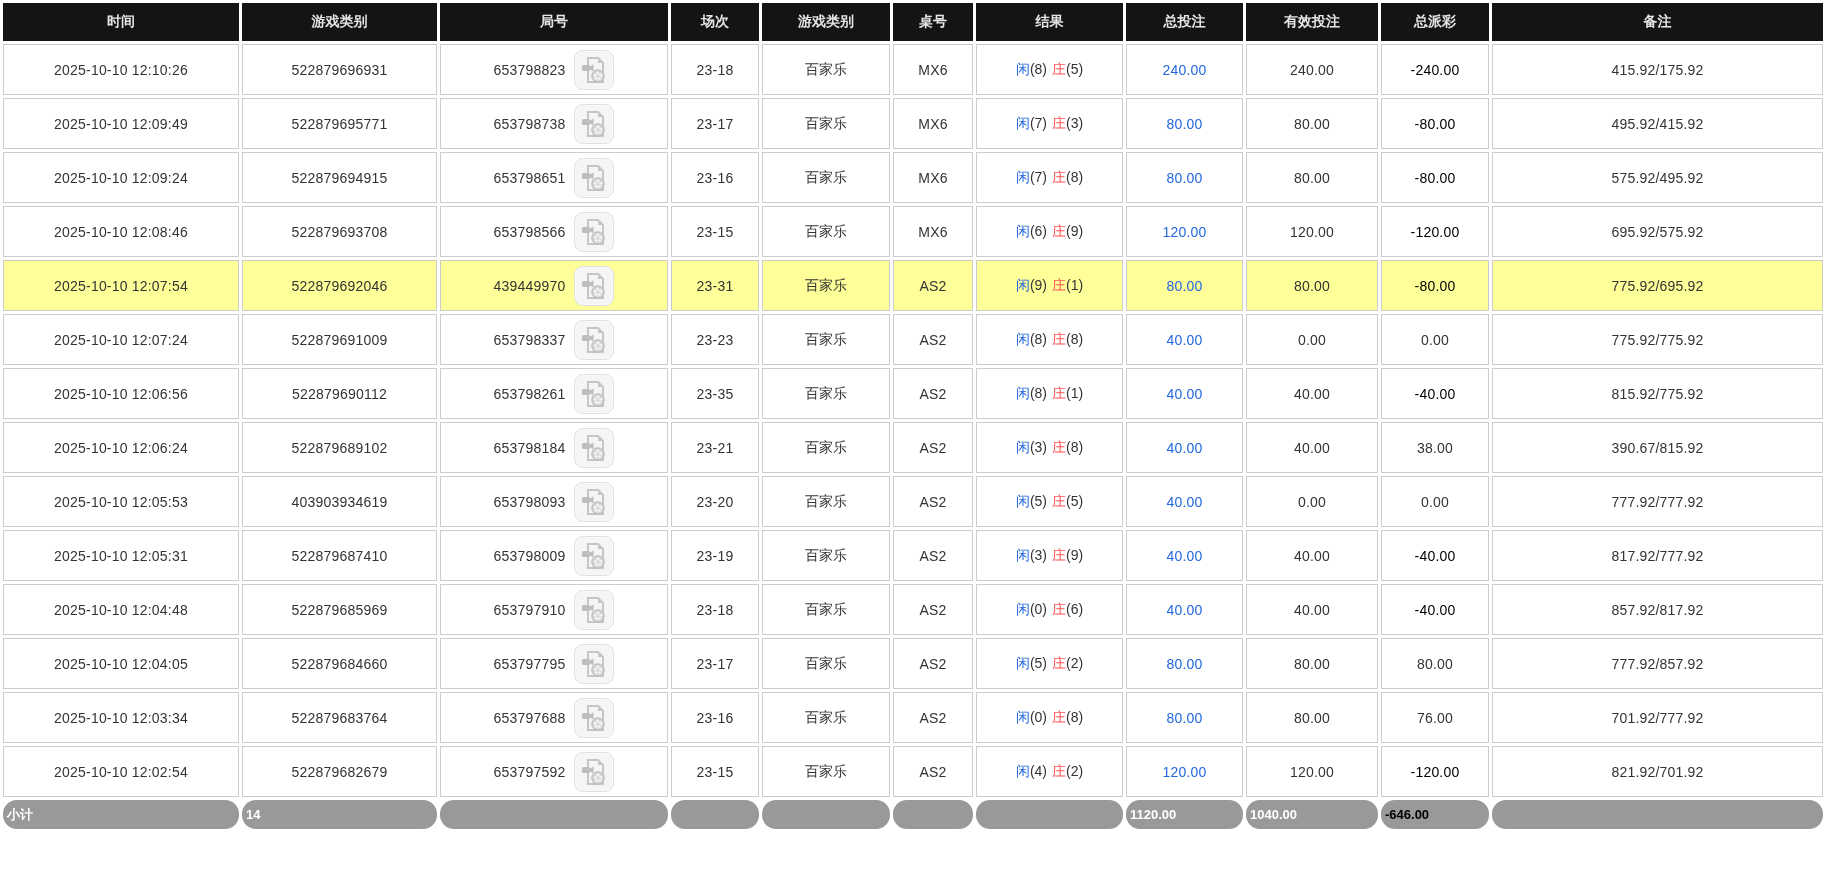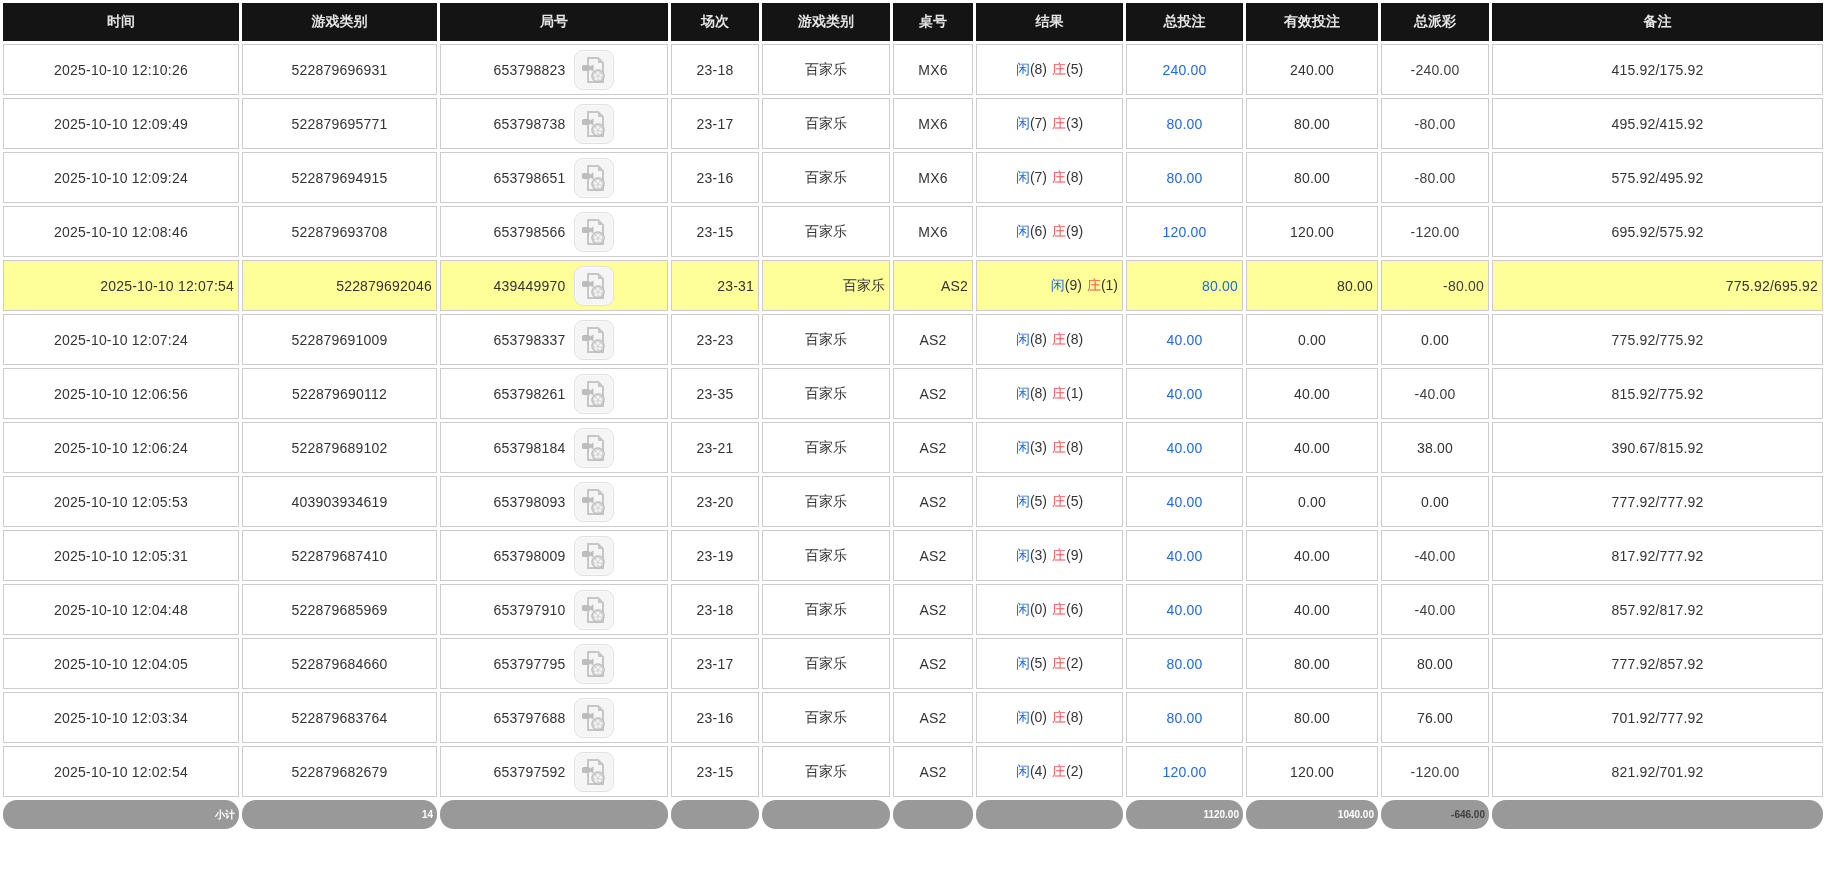--- a/index.html
+++ b/index.html
@@ -28,34 +28,34 @@
     border:1px solid #cccccc;
     color:#333333;
     font-size:14px;
     height:49px;
     padding:0 4px;
     text-align:center;
     vertical-align:middle;
     white-space:nowrap;
     overflow:hidden;
   }
-  tbody tr.hl td{background:#FFFF99;text-align:right;}
+  tbody tr.hl td{background:#FFFF99;}
   tfoot td{
     background:#999999;
     color:#ffffff;
-    font-size:10px;
+    font-size:13px;
     font-weight:bold;
     height:29px;
     padding:0 4px;
-    text-align:right;
+    text-align:left;
     vertical-align:middle;
     border-radius:14px;
   }
   .blue{color:#2268E0;}
-  .neg{color:#404040;}
+  .neg{color:#000000;}
   .banker{color:#FF5454;}
   .banker-gap{margin-left:5px;}
   .round-wrap{display:flex;align-items:center;justify-content:center;gap:9px;}
   .vid-btn{
     display:inline-flex;align-items:center;justify-content:center;
     width:40px;height:40px;
     background:#f5f5f5;
     border:1px solid #e0e0e0;
     border-radius:9px;
     cursor:pointer;

